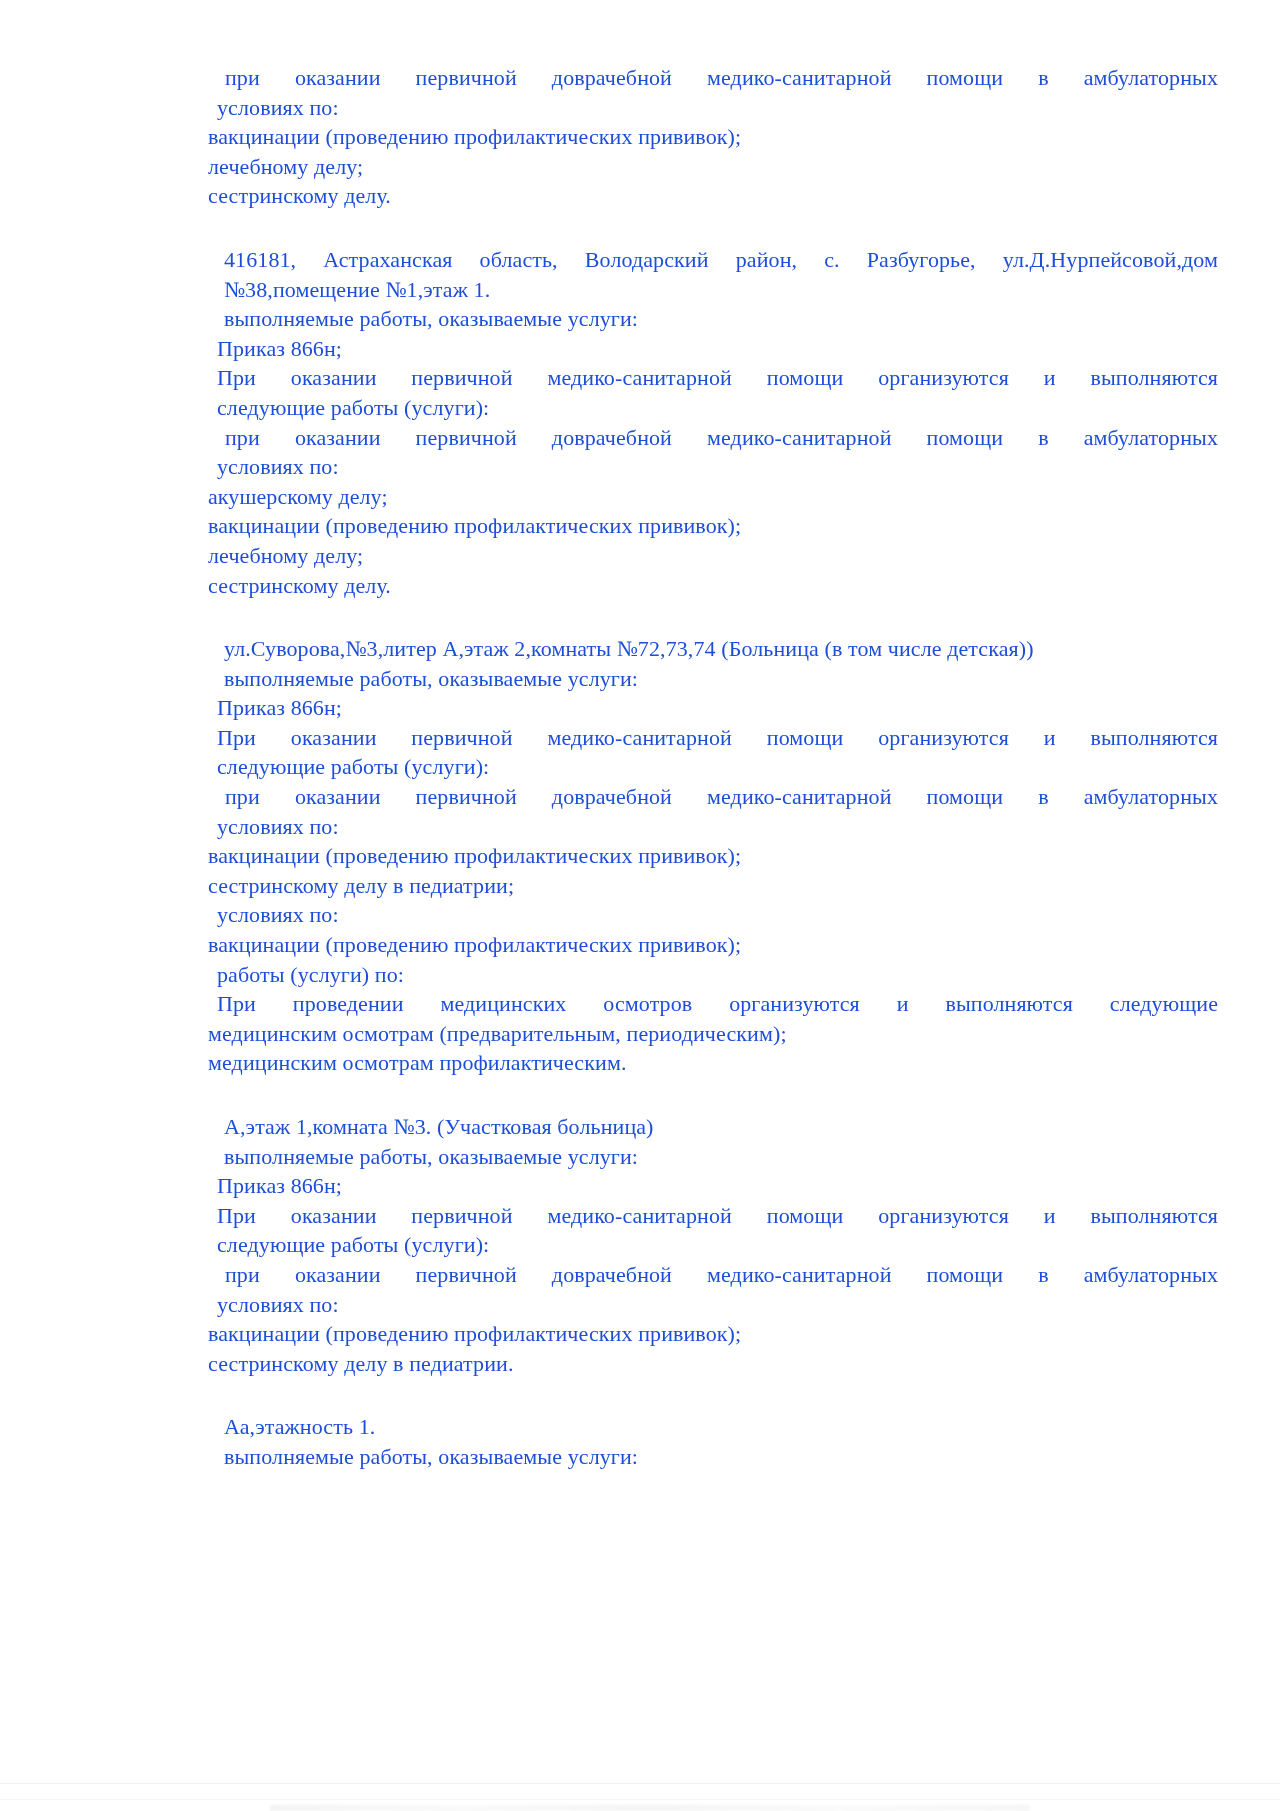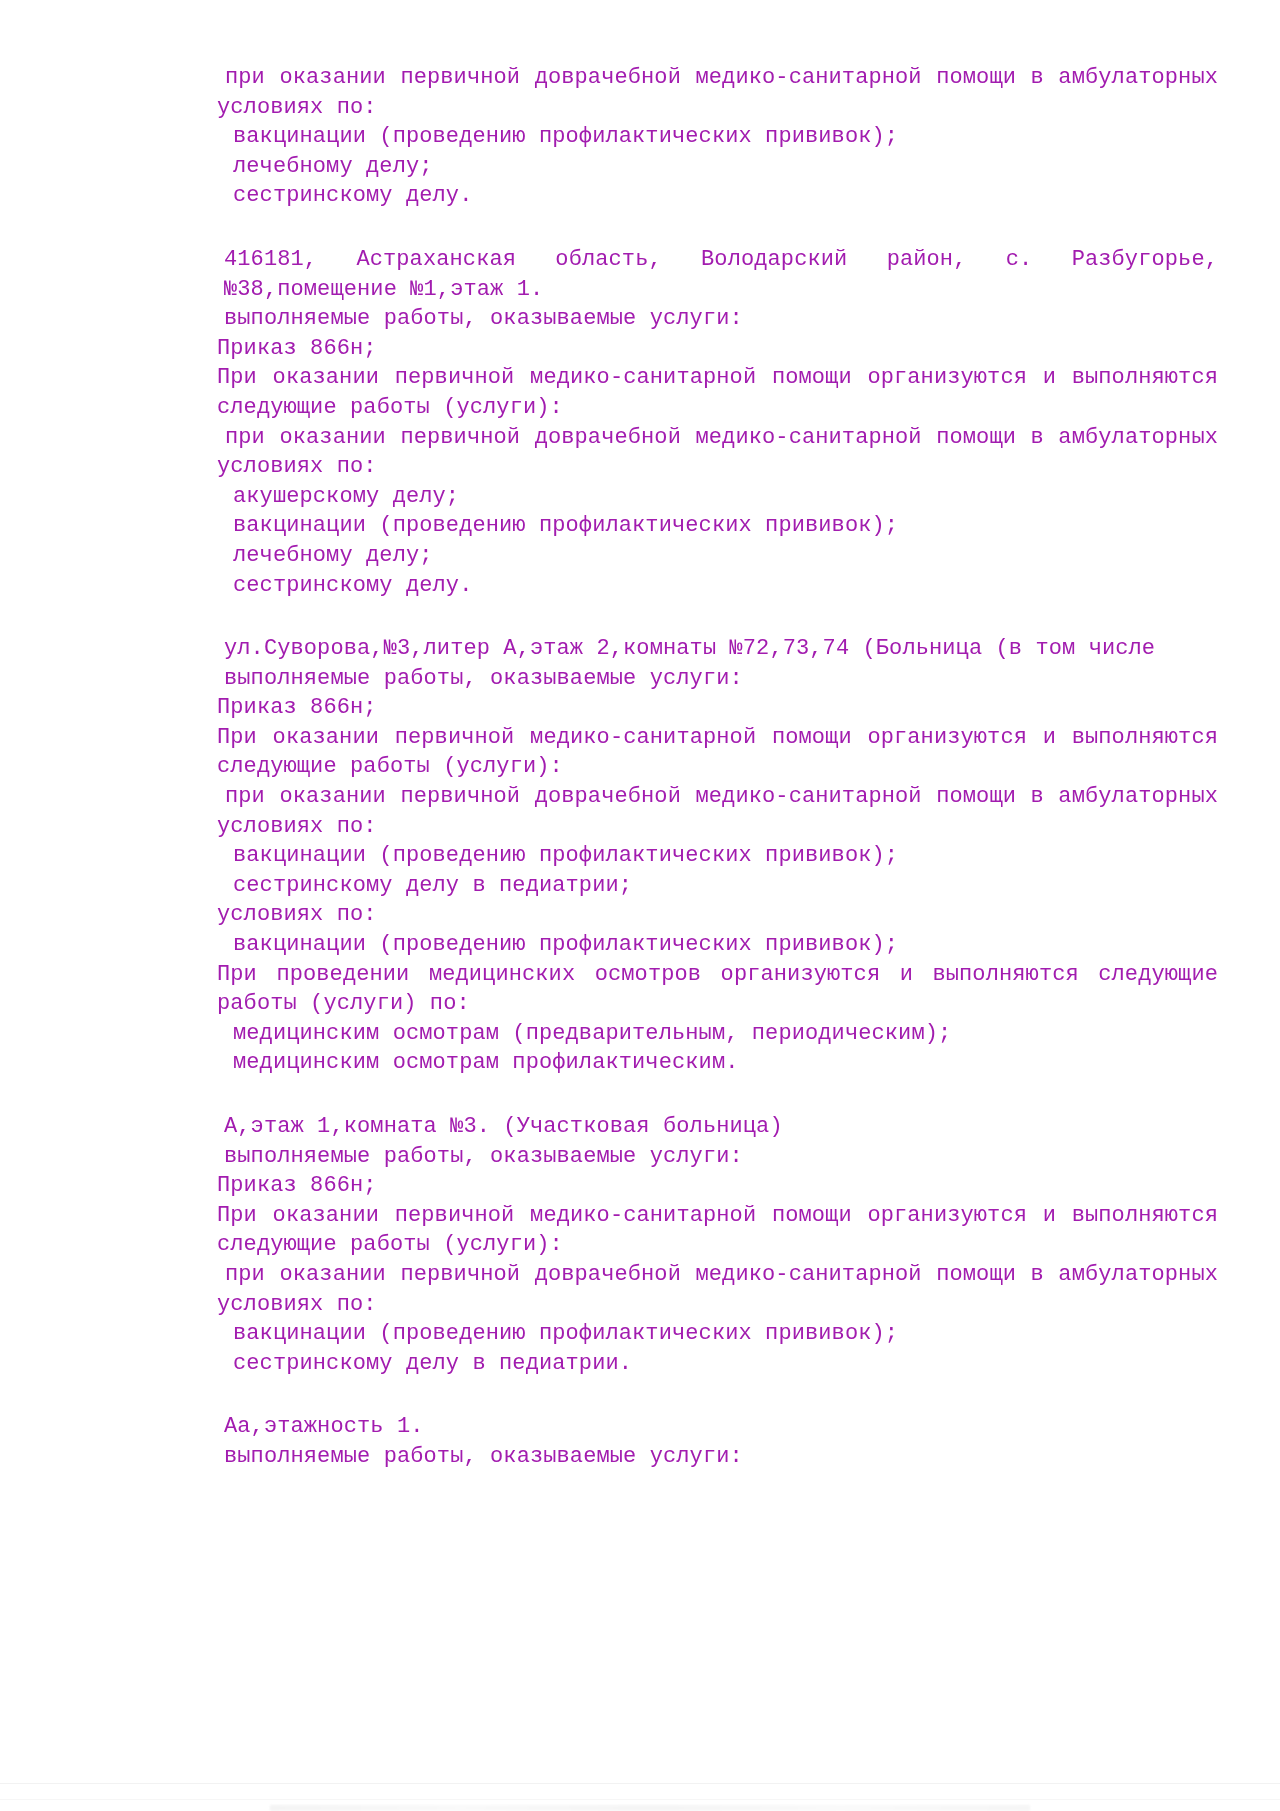--- a/index.html
+++ b/index.html
@@ -28,21 +28,21 @@
     font-size: 22px;
     line-height: 29.6px;
     height: 29.6px;
     overflow: hidden;
     letter-spacing: 0.1px;
   }
   
   .i0 { margin-left: 16px; }
   .i1 { margin-left: 9px; }
   .i2 { margin-left: 17px; }
-  .i3 { margin-left: 25px; }
+  .i3 { }
   
   .j  { text-align: justify; text-align-last: justify; }
   
   .scan-line-a {
     position: absolute; left: 0; top: 1783px;
     width: 1280px; height: 1px; background: #f2f2f2;
   }
   .scan-line-b {
     position: absolute; left: 0; top: 1799px;
     width: 1280px; height: 1px; background: #f6f6f6;
@@ -50,21 +50,21 @@
   .scan-bottom-noise {
     position: absolute; left: 270px; top: 1805px;
     width: 760px; height: 6px; opacity: 0.55;
     background: linear-gradient(90deg, #ececec, #f6f6f6 25%, #ededed 50%, #f7f7f7 75%, #efefef);
     filter: blur(1px);
   }
 </style>
 </head>
 <body>
 
-<div class="page" style="background: rgb(255, 255, 255); color: #a21caf; font-family: Liberation Mono, monospace;">
+<div class="page" style="background: rgb(255, 255, 255); color: #1d4ed8;">
   <main class="text-column" id="text-column">
       <section class="block">
         <div class="line i2 j">при оказании первичной доврачебной медико-санитарной помощи в амбулаторных</div>
         <div class="line i1">условиях по:</div>
         <div class="line i3">вакцинации (проведению профилактических прививок);</div>
         <div class="line i3">лечебному делу;</div>
         <div class="line i3">сестринскому делу.</div>
       </section>
       <section class="block">
         <div class="line i0 j">416181, Астраханская область, Володарский район, с. Разбугорье, ул.Д.Нурпейсовой,дом</div>
@@ -85,22 +85,22 @@
         <div class="line i0">выполняемые работы, оказываемые услуги:</div>
         <div class="line i1">Приказ 866н;</div>
         <div class="line i1 j">При оказании первичной медико-санитарной помощи организуются и выполняются</div>
         <div class="line i1">следующие работы (услуги):</div>
         <div class="line i2 j">при оказании первичной доврачебной медико-санитарной помощи в амбулаторных</div>
         <div class="line i1">условиях по:</div>
         <div class="line i3">вакцинации (проведению профилактических прививок);</div>
         <div class="line i3">сестринскому делу в педиатрии;</div>
         <div class="line i1">условиях по:</div>
         <div class="line i3">вакцинации (проведению профилактических прививок);</div>
+        <div class="line i1">работы (услуги) по:</div>
         <div class="line i1 j">При проведении медицинских осмотров организуются и выполняются следующие</div>
-        <div class="line i1">работы (услуги) по:</div>
         <div class="line i3">медицинским осмотрам (предварительным, периодическим);</div>
         <div class="line i3">медицинским осмотрам профилактическим.</div>
       </section>
       <section class="block">
         <div class="line i0">А,этаж 1,комната №3. (Участковая больница)</div>
         <div class="line i0">выполняемые работы, оказываемые услуги:</div>
         <div class="line i1">Приказ 866н;</div>
         <div class="line i1 j">При оказании первичной медико-санитарной помощи организуются и выполняются</div>
         <div class="line i1">следующие работы (услуги):</div>
         <div class="line i2 j">при оказании первичной доврачебной медико-санитарной помощи в амбулаторных</div>

